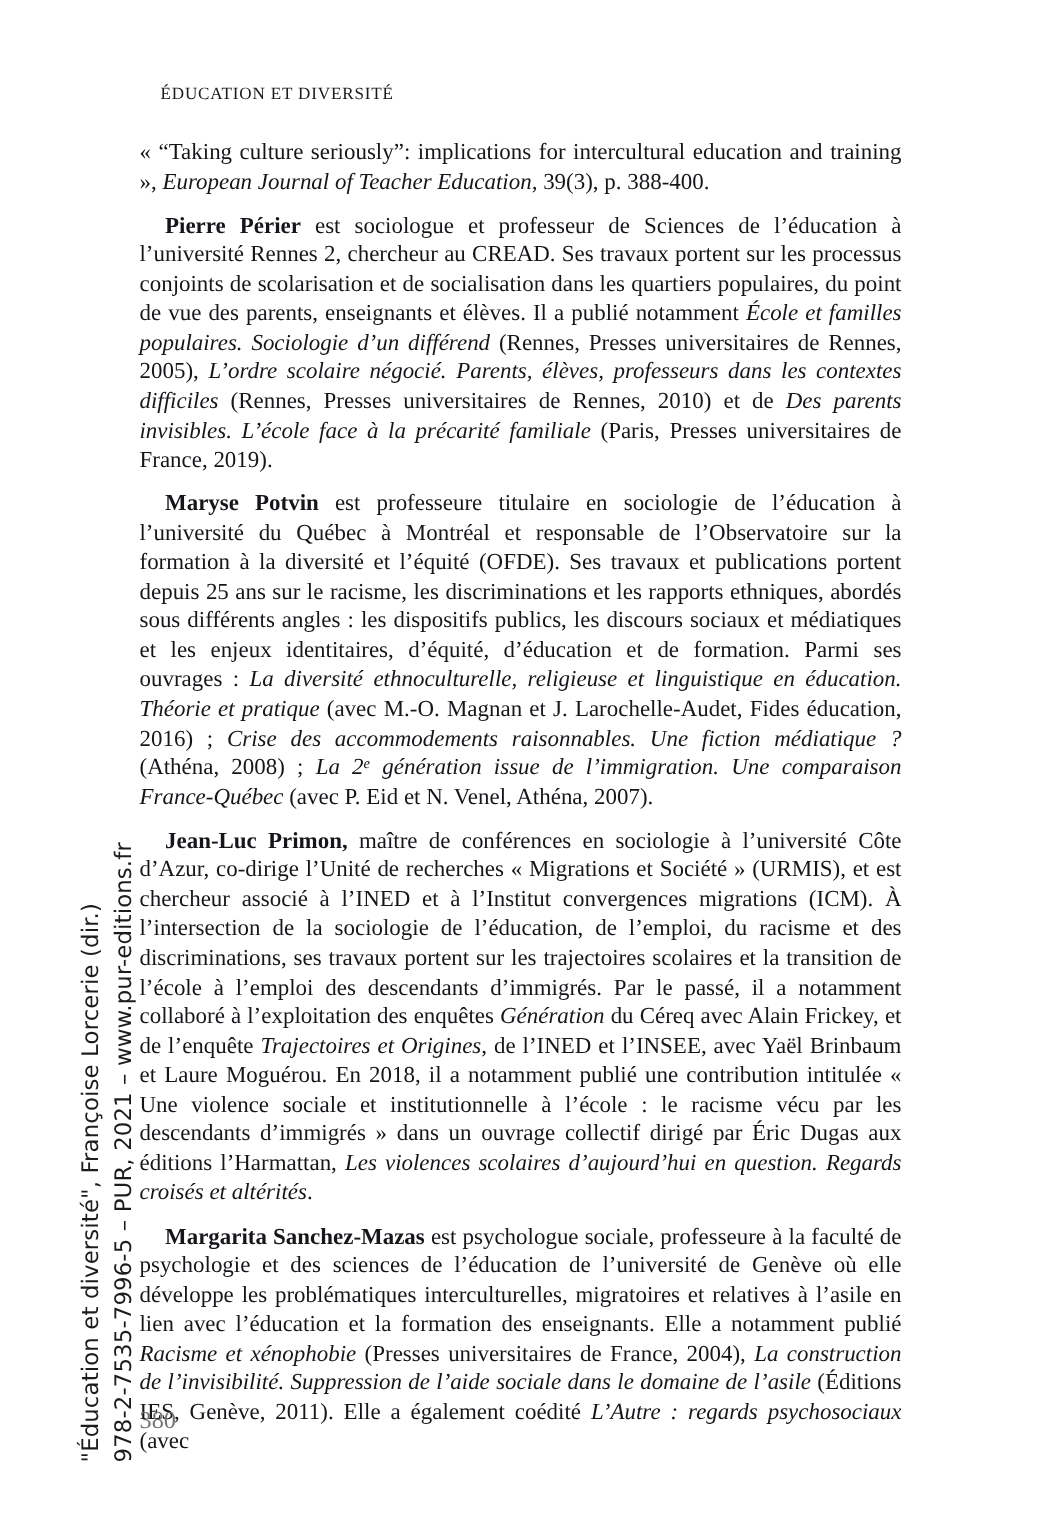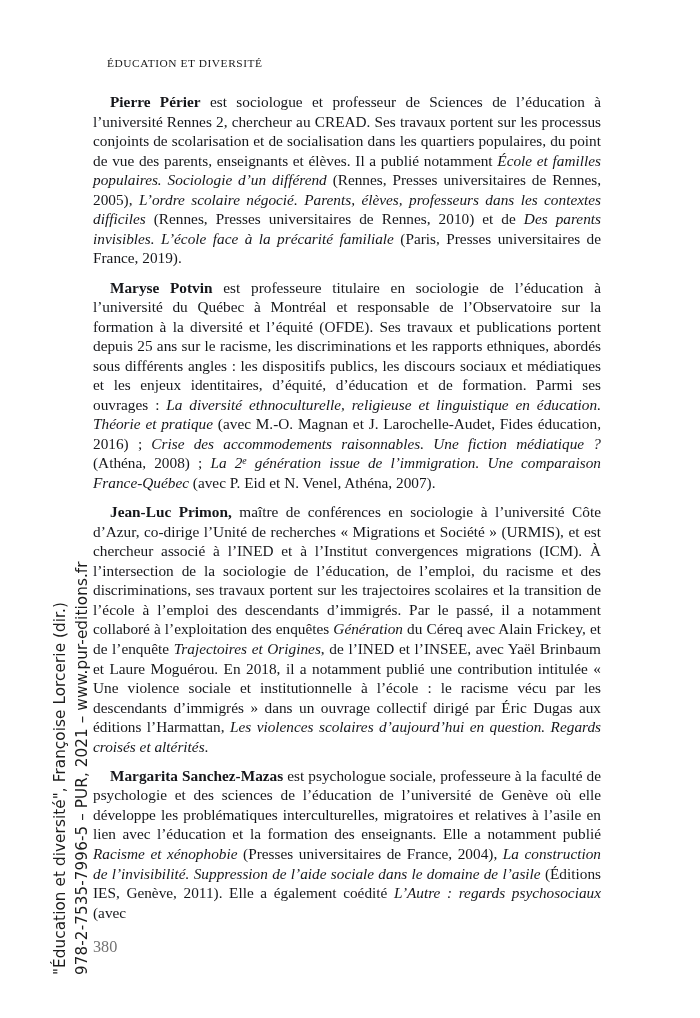--- a/index.html
+++ b/index.html
@@ -113,20 +113,21 @@
 <div class="page">
 
   <div class="side-imprint">
     <div class="vtext line1">"Éducation et diversité", Françoise Lorcerie (dir.)</div>
     <div class="vtext line2">978-2-7535-7996-5 – PUR, 2021 – www.pur-editions.fr</div>
   </div>
 
   <div class="running-head">ÉDUCATION ET DIVERSITÉ</div>
 
   <div class="column" id="text-column">
+      <p class="para"><span>« “Taking culture seriously”: implications for intercultural education and training », </span><i>European Journal of Teacher Education,</i><span> 39(3), p. 388-400.</span></p>
       <p class="para indent"><b>Pierre Périer</b><span> est sociologue et professeur de Sciences de l’éducation à l’université Rennes 2, chercheur au CREAD. Ses travaux portent sur les processus conjoints de scolarisation et de socialisation dans les quartiers populaires, du point de vue des parents, enseignants et élèves. Il a publié notamment </span><i>École et familles populaires. Sociologie d’un différend</i><span> (Rennes, Presses universitaires de Rennes, 2005), </span><i>L’ordre scolaire négocié. Parents, élèves, professeurs dans les contextes difficiles</i><span> (Rennes, Presses universitaires de Rennes, 2010) et de </span><i>Des parents invisibles. L’école face à la précarité familiale</i><span> (Paris, Presses universitaires de France, 2019).</span></p>
       <p class="para indent"><b>Maryse Potvin</b><span> est professeure titulaire en sociologie de l’éducation à l’université du Québec à Montréal et responsable de l’Observatoire sur la formation à la diversité et l’équité (OFDE). Ses travaux et publications portent depuis 25 ans sur le racisme, les discriminations et les rapports ethniques, abordés sous différents angles : les dispositifs publics, les discours sociaux et médiatiques et les enjeux identitaires, d’équité, d’éducation et de formation. Parmi ses ouvrages : </span><i>La diversité ethnoculturelle, religieuse et linguistique en éducation. Théorie et pratique</i><span> (avec M.-O. Magnan et J. Larochelle-Audet, Fides éducation, 2016) ; </span><i>Crise des accommodements raisonnables. Une fiction médiatique ?</i><span> (Athéna, 2008) ; </span><i>La 2<sup>e</sup> génération issue de l’immigration. Une comparaison France-Québec</i><span> (avec P. Eid et N. Venel, Athéna, 2007).</span></p>
       <p class="para indent"><b>Jean-Luc Primon,</b><span> maître de conférences en sociologie à l’université Côte d’Azur, co-dirige l’Unité de recherches « Migrations et Société » (URMIS), et est chercheur associé à l’INED et à l’Institut convergences migrations (ICM). À l’intersection de la sociologie de l’éducation, de l’emploi, du racisme et des discriminations, ses travaux portent sur les trajectoires scolaires et la transition de l’école à l’emploi des descendants d’immigrés. Par le passé, il a notamment collaboré à l’exploitation des enquêtes </span><i>Génération</i><span> du Céreq avec Alain Frickey, et de l’enquête </span><i>Trajectoires et Origines</i><span>, de l’INED et l’INSEE, avec Yaël Brinbaum et Laure Moguérou. En 2018, il a notamment publié une contribution intitulée « Une violence sociale et institutionnelle à l’école : le racisme vécu par les descendants d’immigrés » dans un ouvrage collectif dirigé par Éric Dugas aux éditions l’Harmattan, </span><i>Les violences scolaires d’aujourd’hui en question. Regards croisés et altérités</i><span>.</span></p>
       <p class="para indent"><b>Margarita Sanchez-Mazas</b><span> est psychologue sociale, professeure à la faculté de psychologie et des sciences de l’éducation de l’université de Genève où elle développe les problématiques interculturelles, migratoires et relatives à l’asile en lien avec l’éducation et la formation des enseignants. Elle a notamment publié </span><i>Racisme et xénophobie</i><span> (Presses universitaires de France, 2004), </span><i>La construction de l’invisibilité. Suppression de l’aide sociale dans le domaine de l’asile</i><span> (Éditions IES, Genève, 2011). Elle a également coédité </span><i>L’Autre : regards psychosociaux</i><span> (avec</span></p>
     </div>
 
   <div class="folio">380</div>
 
 </div>
 

